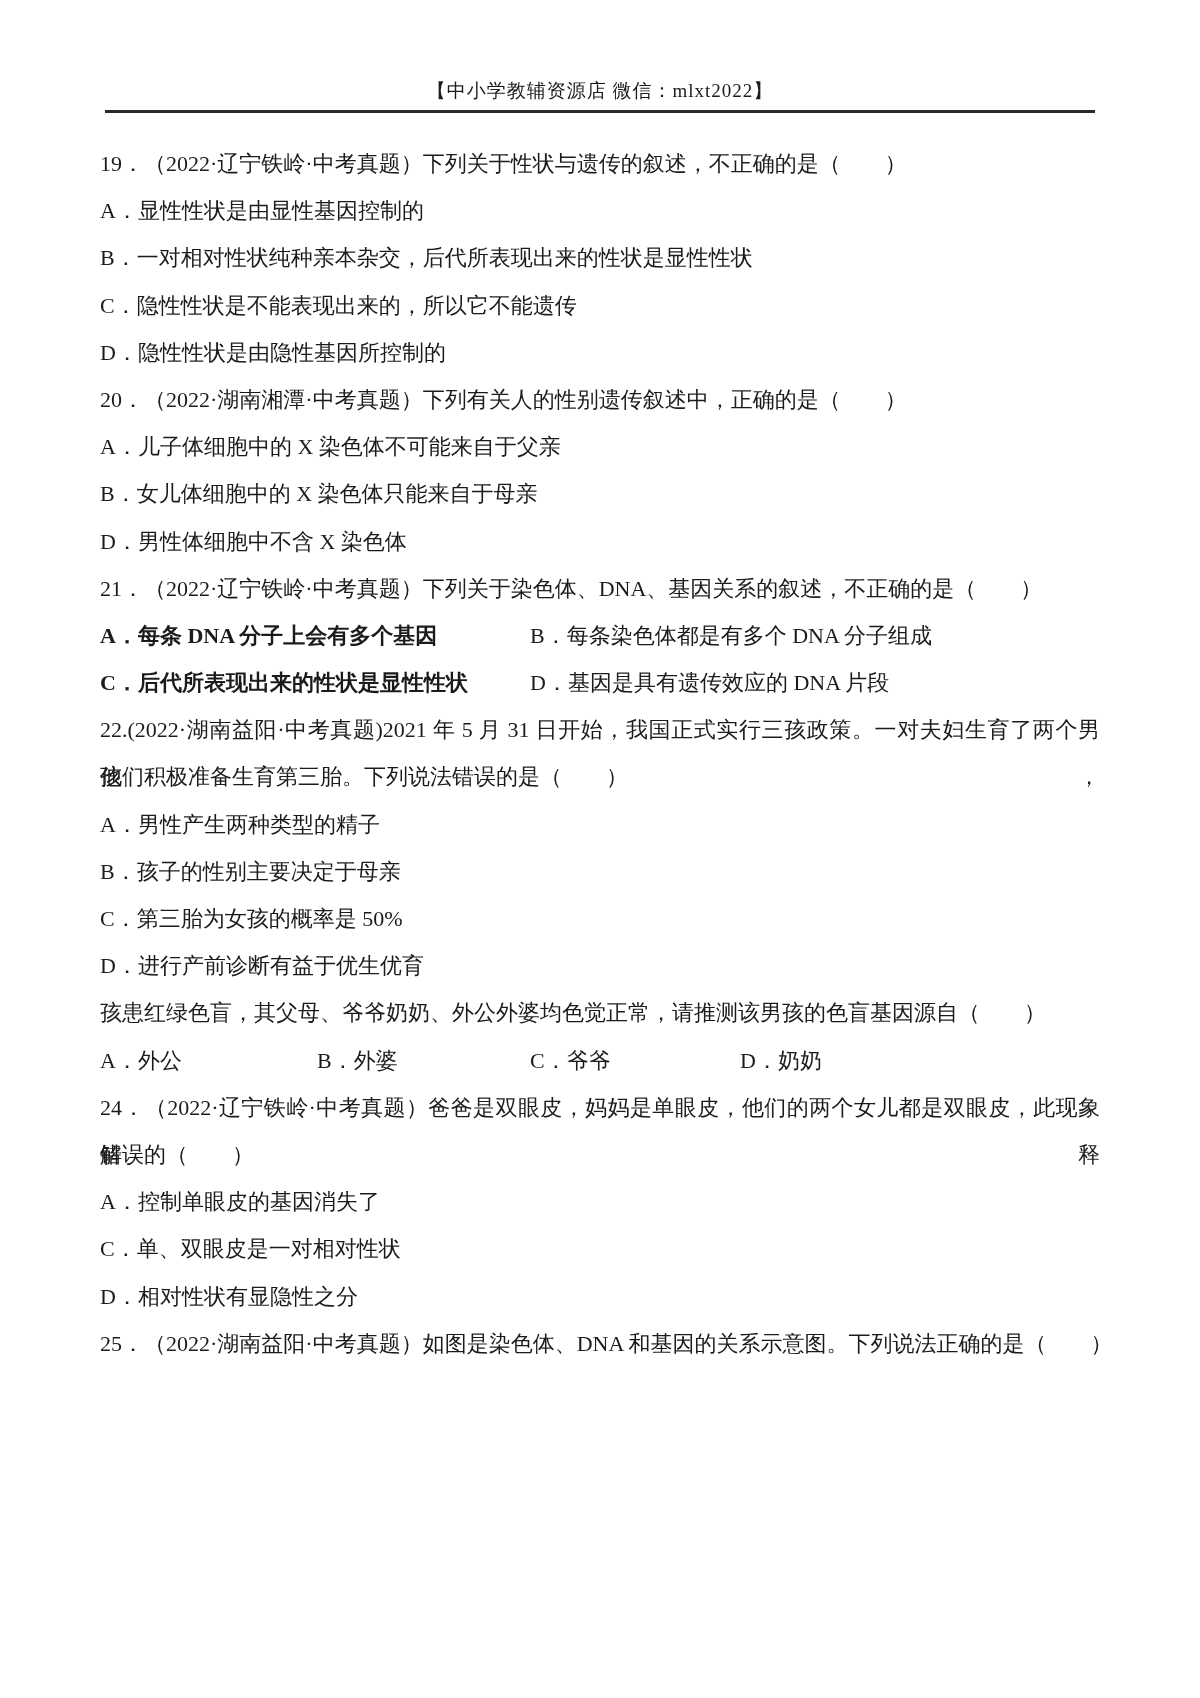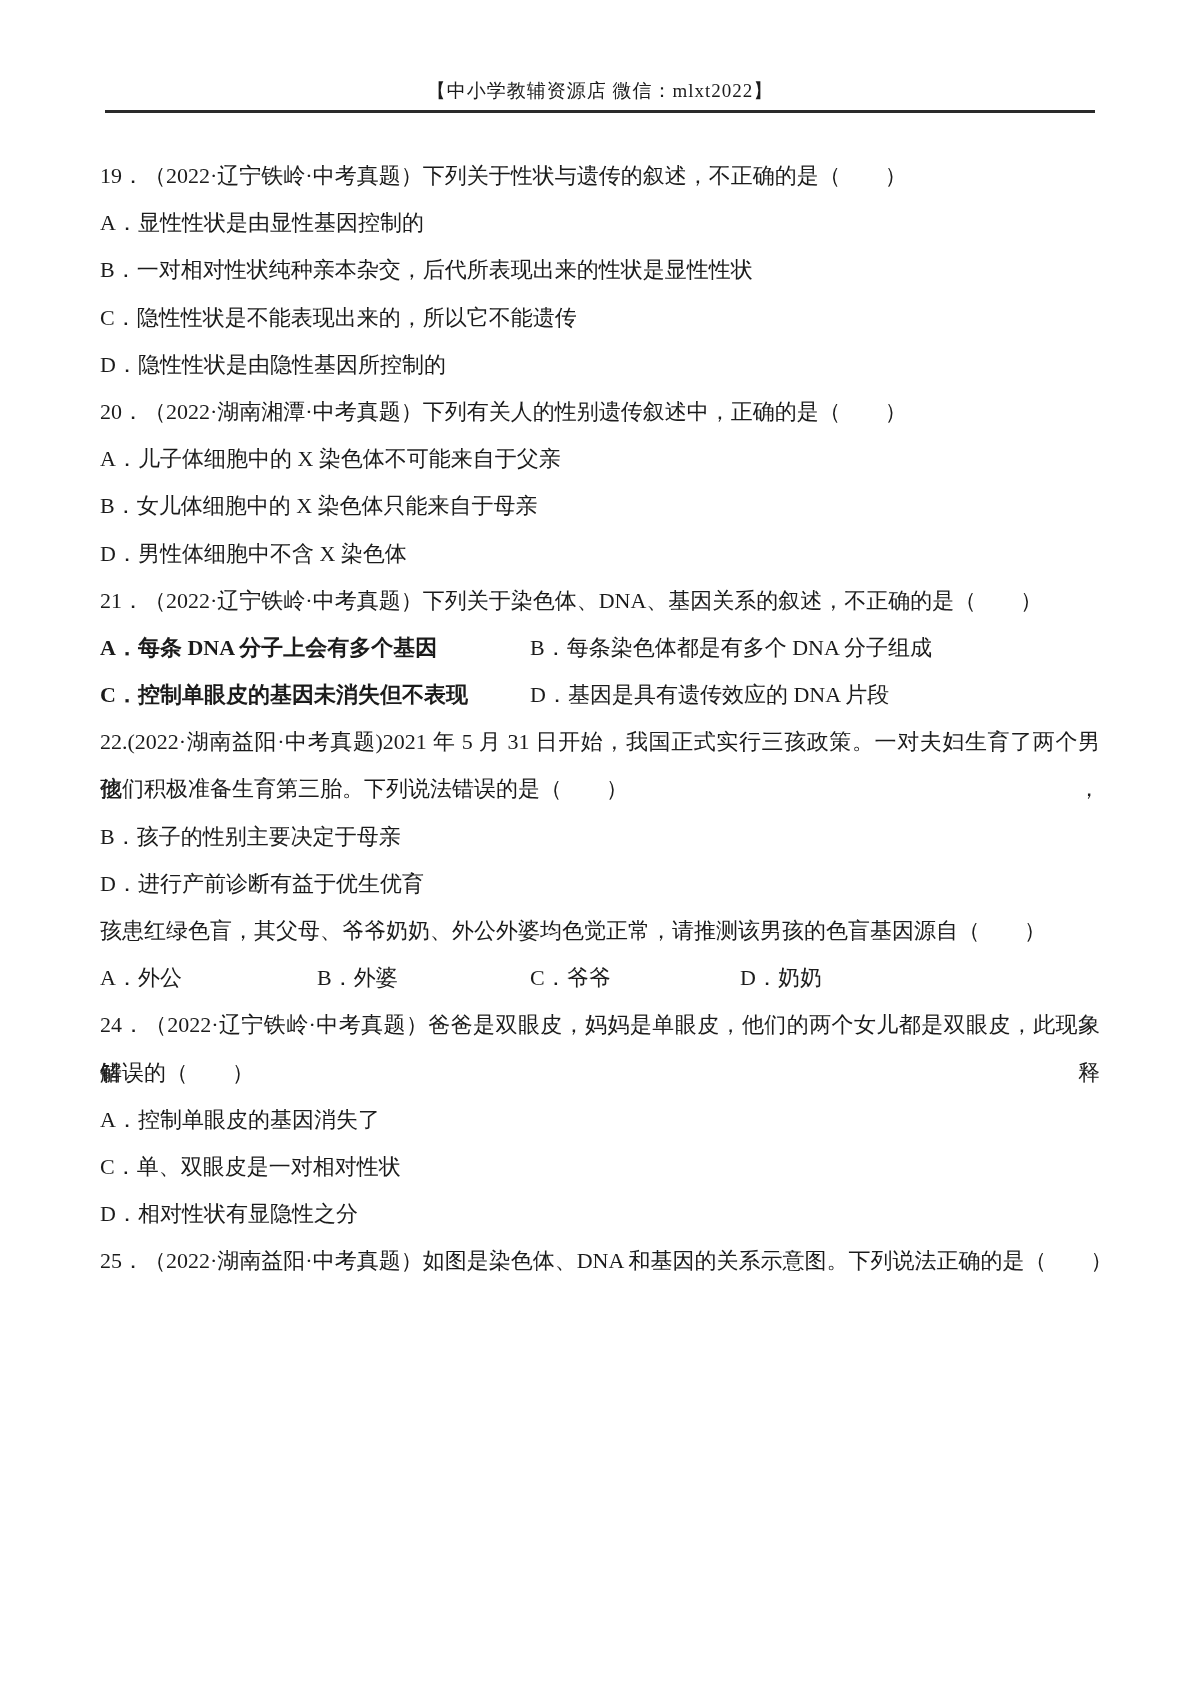--- a/index.html
+++ b/index.html
@@ -25,21 +25,21 @@
   .header-rule {
     position: absolute;
     top: 110px;
     left: 105px;
     width: 990px;
     height: 3px;
     background: #2a2a2a;
   }
   .content {
     position: absolute;
-    top: 152px;
+    top: 140px;
     left: 100px;
     width: 1000px;
   }
   .line {
     height: 47.2px;
     line-height: 47.2px;
     font-size: 22px;
     white-space: nowrap;
   }
   .line.justify {
@@ -66,25 +66,27 @@
   <div class="line">D．隐性性状是由隐性基因所控制的</div>
   <div class="line">20．（2022·湖南湘潭·中考真题）下列有关人的性别遗传叙述中，正确的是（　　）</div>
   <div class="line">A．儿子体细胞中的 X 染色体不可能来自于父亲</div>
   <div class="line">B．女儿体细胞中的 X 染色体只能来自于母亲</div>
   <div class="line">D．男性体细胞中不含 X 染色体</div>
   <div class="line">21．（2022·辽宁铁岭·中考真题）下列关于染色体、DNA、基因关系的叙述，不正确的是（　　）</div>
   <div class="line cols2">
     <span class="c1">A．每条 DNA 分子上会有多个基因</span><span>B．每条染色体都是有多个 DNA 分子组成</span>
   </div>
   <div class="line cols2">
-    <span class="c1">C．控制单眼皮的基因未消失但不表现</span><span>D．基因是具有遗传效应的 DNA 片段</span>
+    <span class="c1">C．后代所表现出来的性状是显性性状</span><span>D．基因是具有遗传效应的 DNA 片段</span>
   </div>
   <div class="line justify">22.(2022·湖南益阳·中考真题)2021 年 5 月 31 日开始，我国正式实行三孩政策。一对夫妇生育了两个男孩，</div>
   <div class="line">他们积极准备生育第三胎。下列说法错误的是（　　）</div>
+  <div class="line">A．男性产生两种类型的精子</div>
   <div class="line">B．孩子的性别主要决定于母亲</div>
+  <div class="line">C．第三胎为女孩的概率是 50%</div>
   <div class="line">D．进行产前诊断有益于优生优育</div>
   <div class="line">孩患红绿色盲，其父母、爷爷奶奶、外公外婆均色觉正常，请推测该男孩的色盲基因源自（　　）</div>
   <div class="line cols4">
     <span class="c1">A．外公</span><span class="c2">B．外婆</span><span class="c3">C．爷爷</span><span>D．奶奶</span>
   </div>
   <div class="line justify">24．（2022·辽宁铁岭·中考真题）爸爸是双眼皮，妈妈是单眼皮，他们的两个女儿都是双眼皮，此现象解释</div>
   <div class="line">错误的（　　）</div>
   <div class="line">A．控制单眼皮的基因消失了</div>
   <div class="line">C．单、双眼皮是一对相对性状</div>
   <div class="line">D．相对性状有显隐性之分</div>

